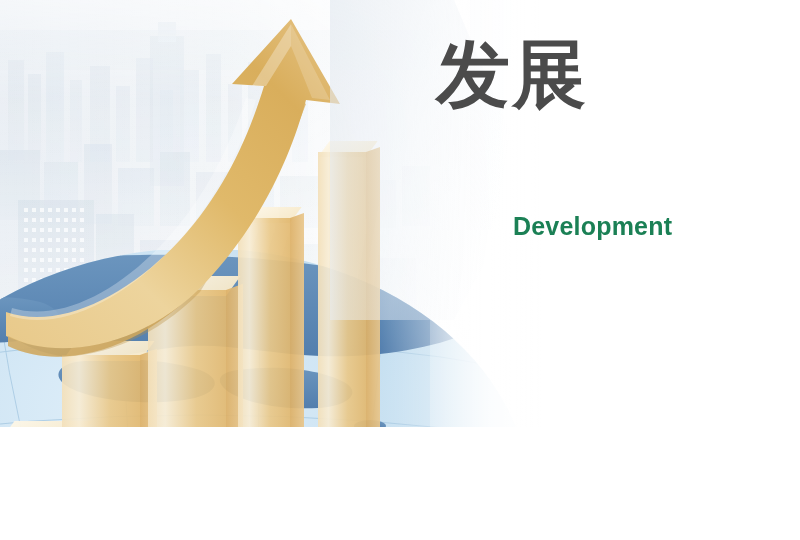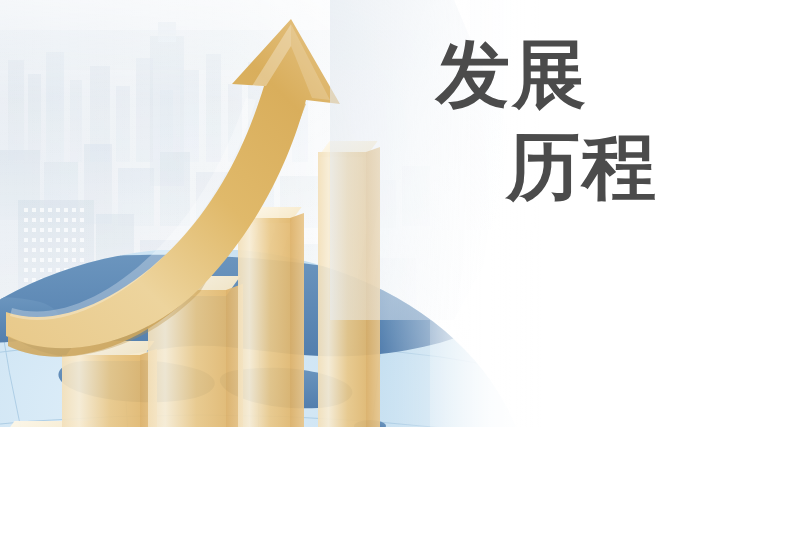--- a/index.html
+++ b/index.html
@@ -447,16 +447,16 @@
                C 140 354 58 370 8 346 Z" fill="#b98f3f" opacity=".35"></path>
     </svg>
   </div>
 
   <div class="globe-fade-r"></div>
   <div class="globe-fade-b"></div>
   <div class="bg-right-white"></div>
   <div class="chevron-panel"></div>
 
   <div class="calli calli-1">发展</div>
-  <div class="calli calli-2">历程</div>
-
+
+  <div class="en-line en-1">Development</div>
 
 </div>
 
 </body></html>

